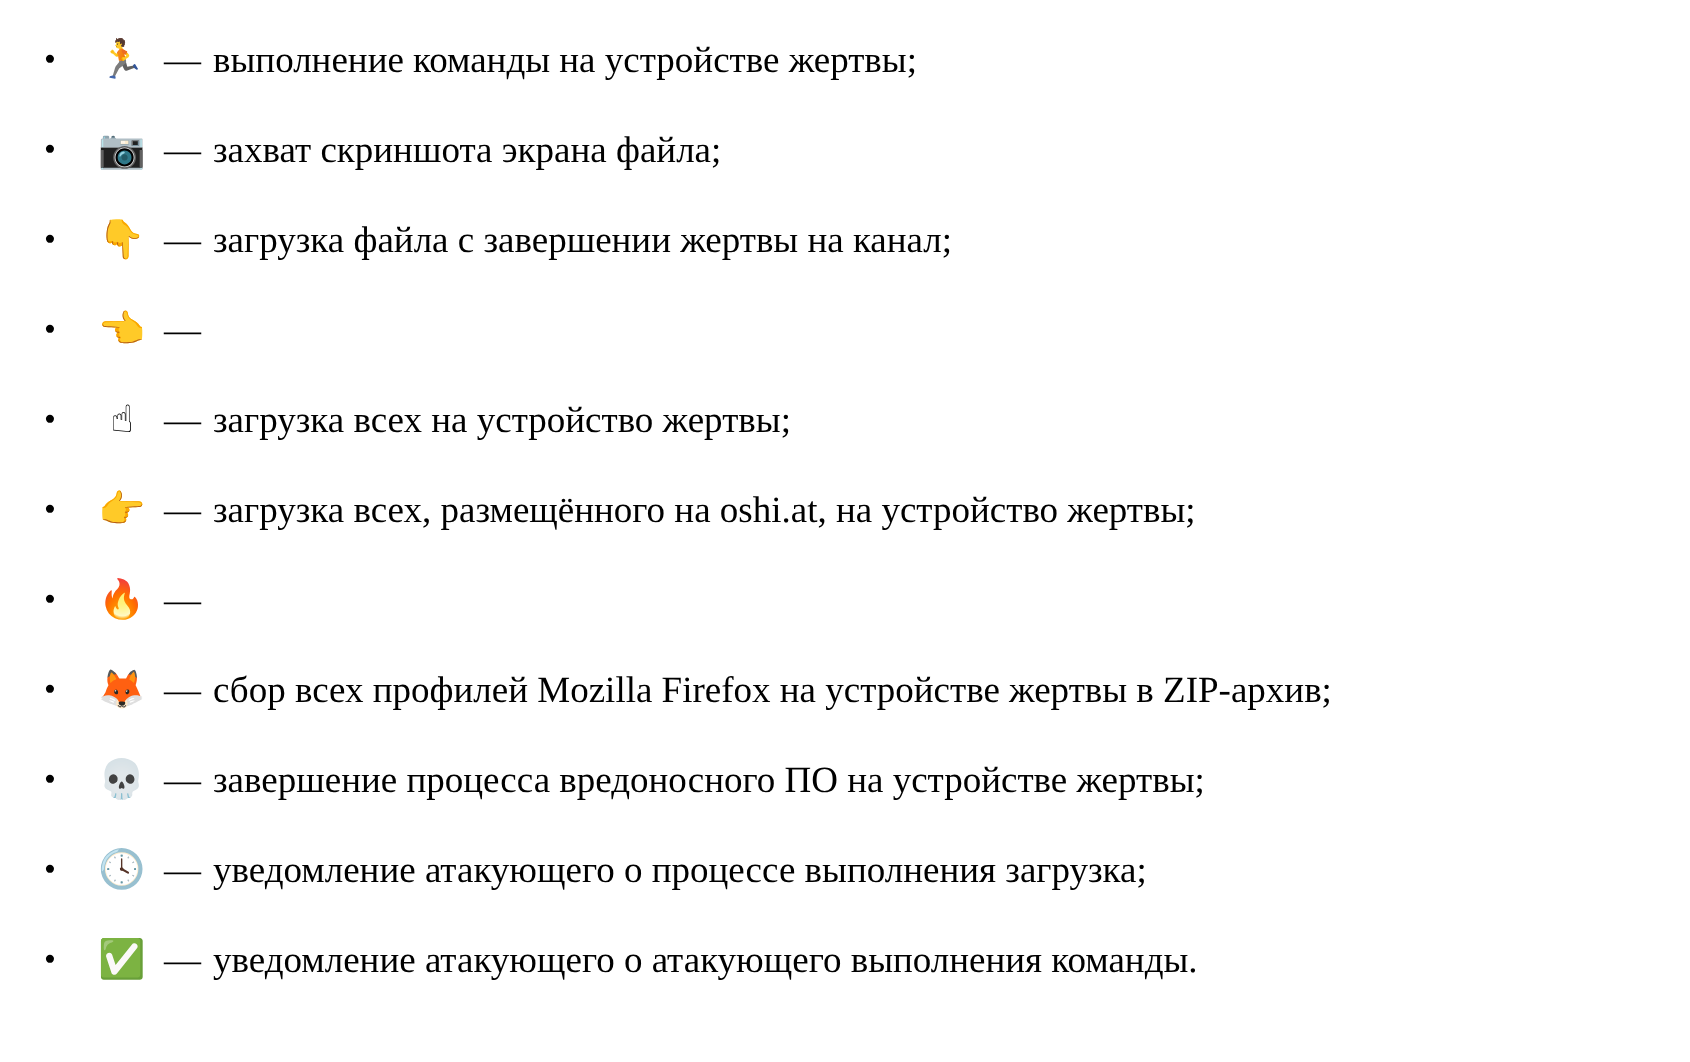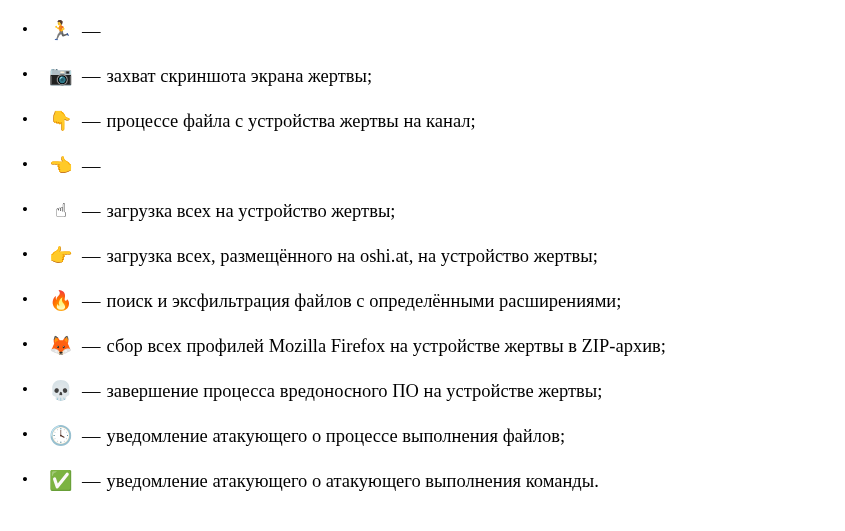--- a/index.html
+++ b/index.html
@@ -67,34 +67,35 @@
 </head>
 <body>
 
 <div class="doc">
   <ul class="feature-list">
 
     <li>
       <span class="bullet">•</span>
       <span class="emoji">🏃</span>
       <span class="dash">—</span>
+      <span class="text">выполнение команды на устройстве жертвы;</span>
     </li>
 
     <li>
       <span class="bullet">•</span>
       <span class="emoji">📷</span>
       <span class="dash">—</span>
-      <span class="text">захват скриншота экрана жертвы;</span>
+      <span class="text">захват скриншота экрана файла;</span>
     </li>
 
     <li>
       <span class="bullet">•</span>
       <span class="emoji">👇</span>
       <span class="dash">—</span>
-      <span class="text">процессе файла с устройства жертвы на канал;</span>
+      <span class="text">загрузка файла с завершении жертвы на канал;</span>
     </li>
 
     <li>
       <span class="bullet">•</span>
       <span class="emoji">👈</span>
       <span class="dash">—</span>
     </li>
 
     <li>
       <span class="bullet">•</span>
@@ -107,42 +108,41 @@
       <span class="bullet">•</span>
       <span class="emoji">👉</span>
       <span class="dash">—</span>
       <span class="text">загрузка всех, размещённого на oshi.at, на устройство жертвы;</span>
     </li>
 
     <li>
       <span class="bullet">•</span>
       <span class="emoji">🔥</span>
       <span class="dash">—</span>
-      <span class="text">поиск и эксфильтрация файлов с определёнными расширениями;</span>
     </li>
 
     <li>
       <span class="bullet">•</span>
       <span class="emoji">🦊</span>
       <span class="dash">—</span>
       <span class="text">сбор всех профилей Mozilla Firefox на устройстве жертвы в ZIP-архив;</span>
     </li>
 
     <li>
       <span class="bullet">•</span>
       <span class="emoji">💀</span>
       <span class="dash">—</span>
       <span class="text">завершение процесса вредоносного ПО на устройстве жертвы;</span>
     </li>
 
     <li>
       <span class="bullet">•</span>
       <span class="emoji">🕓</span>
       <span class="dash">—</span>
-      <span class="text">уведомление атакующего о процессе выполнения файлов;</span>
+      <span class="text">уведомление атакующего о процессе выполнения загрузка;</span>
     </li>
 
     <li>
       <span class="bullet">•</span>
       <span class="emoji">✅</span>
       <span class="dash">—</span>
       <span class="text">уведомление атакующего о атакующего выполнения команды.</span>
     </li>
 
   </ul>

